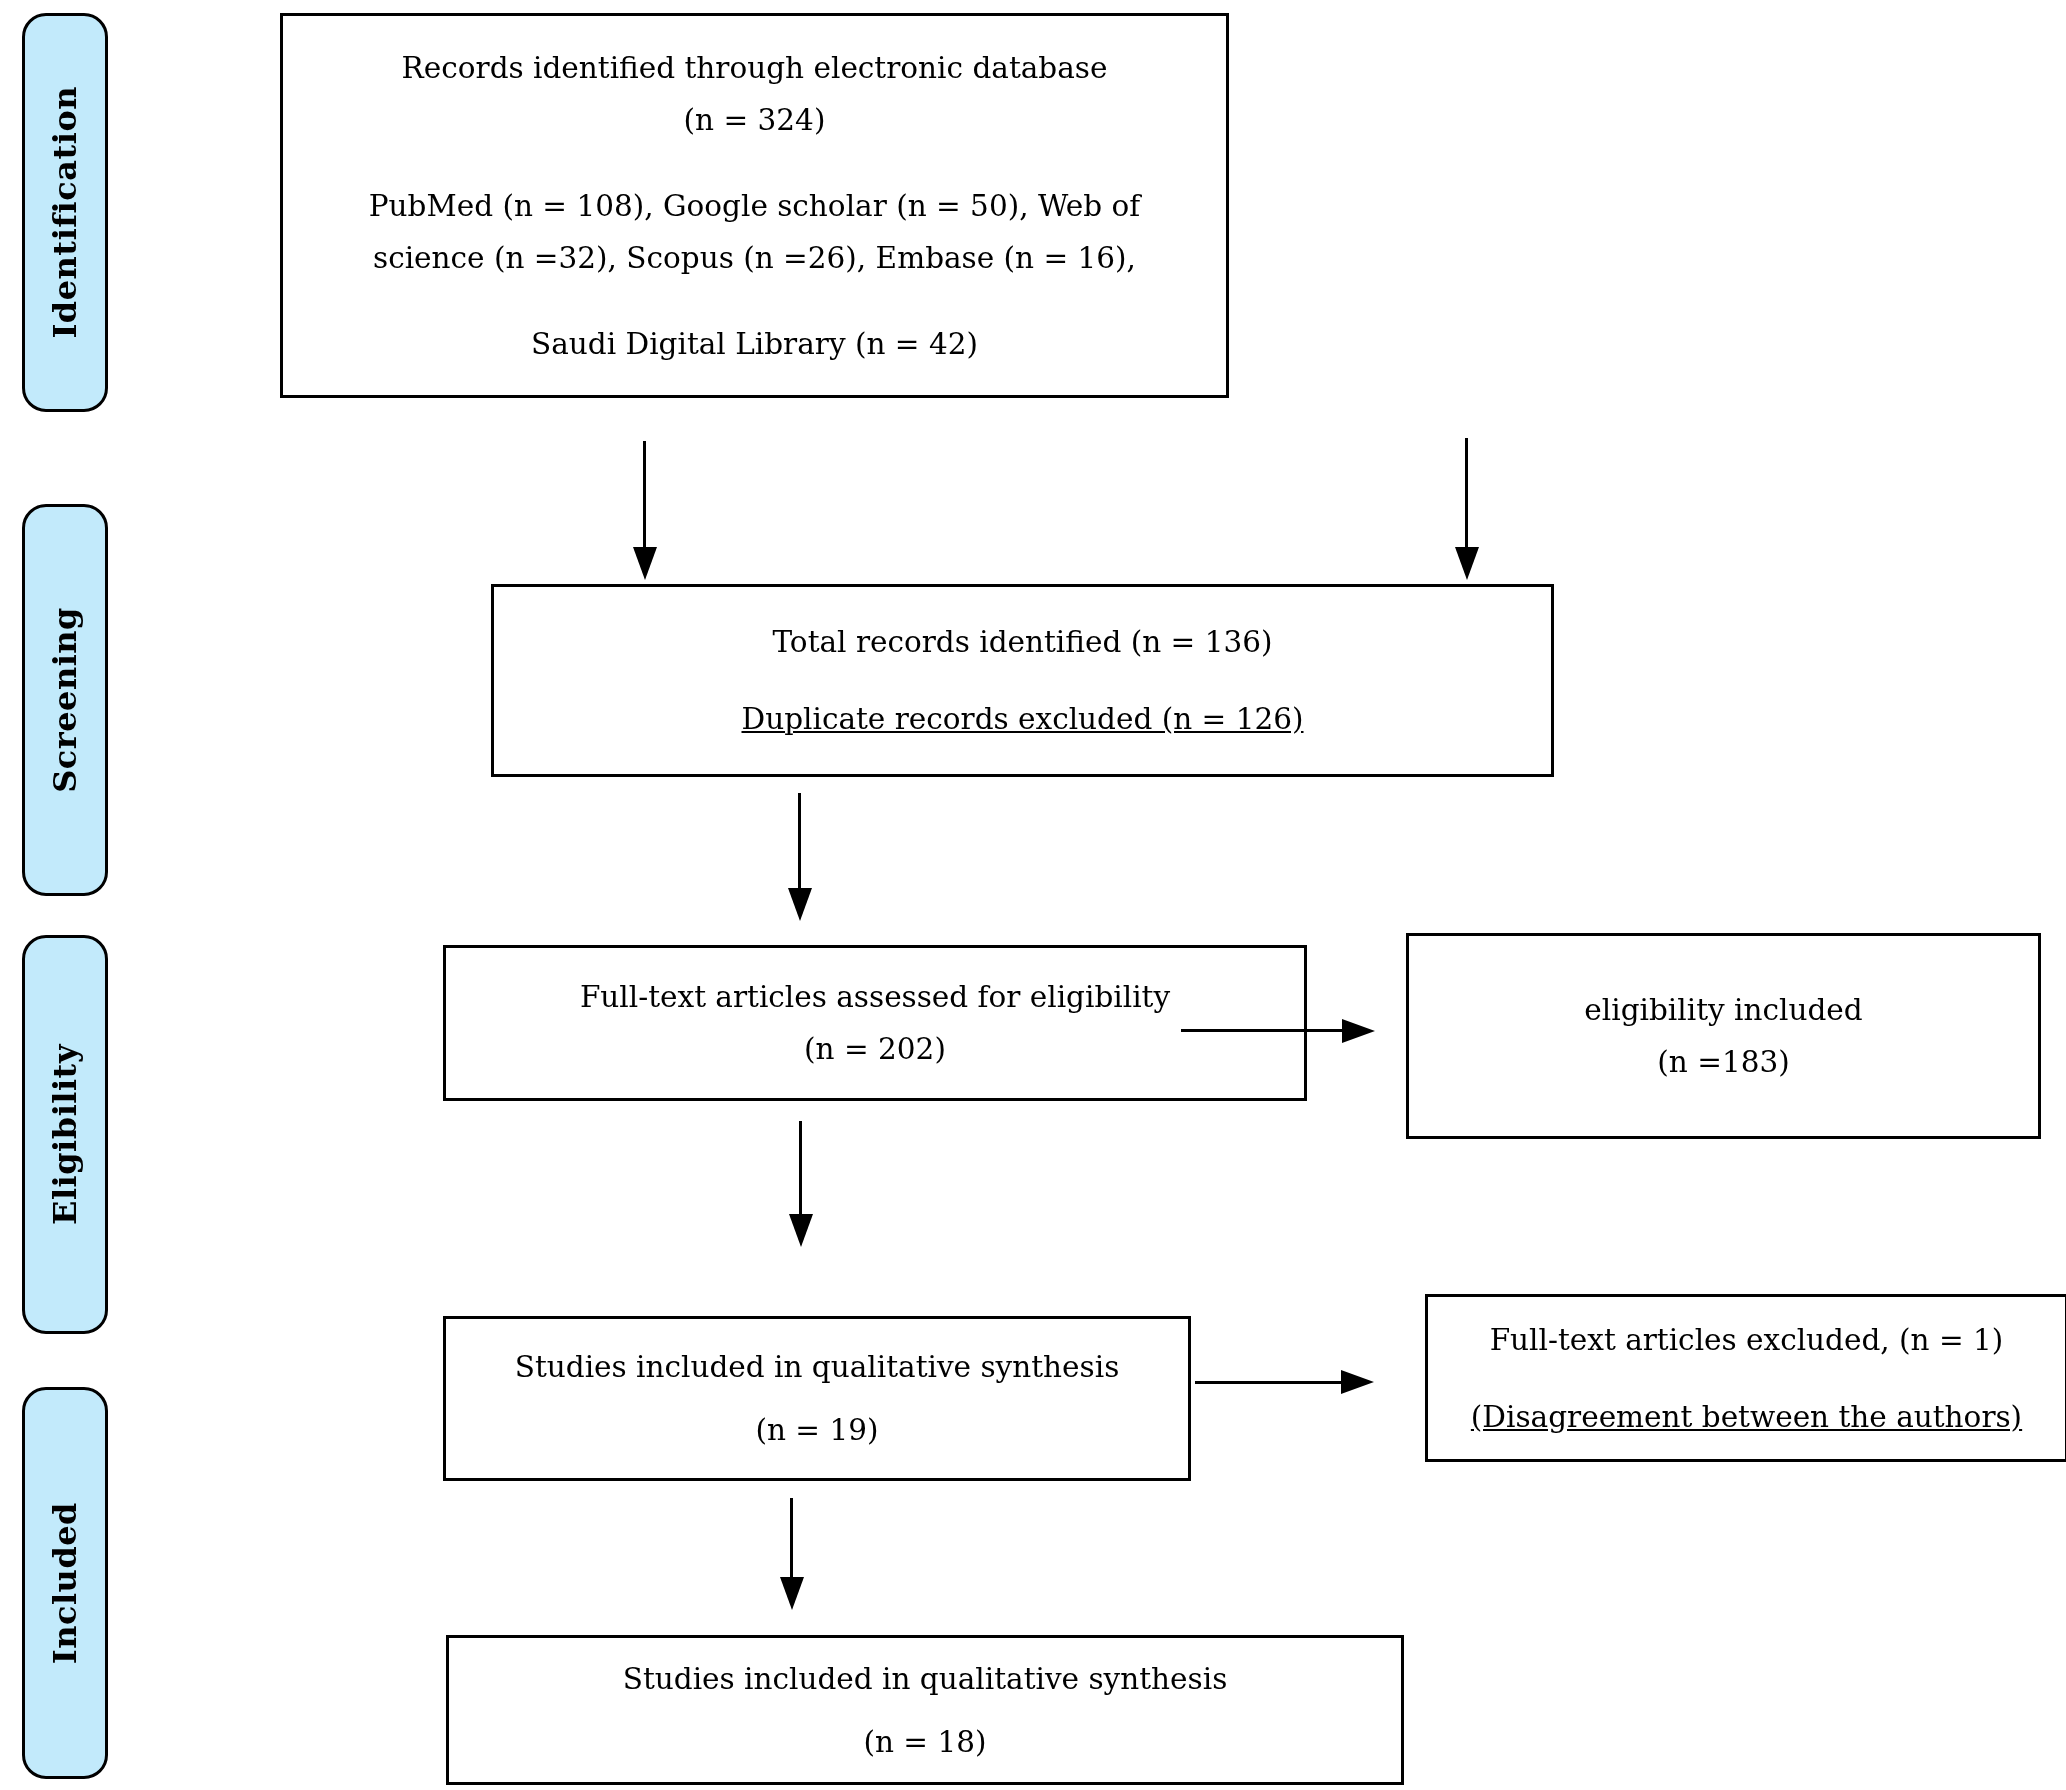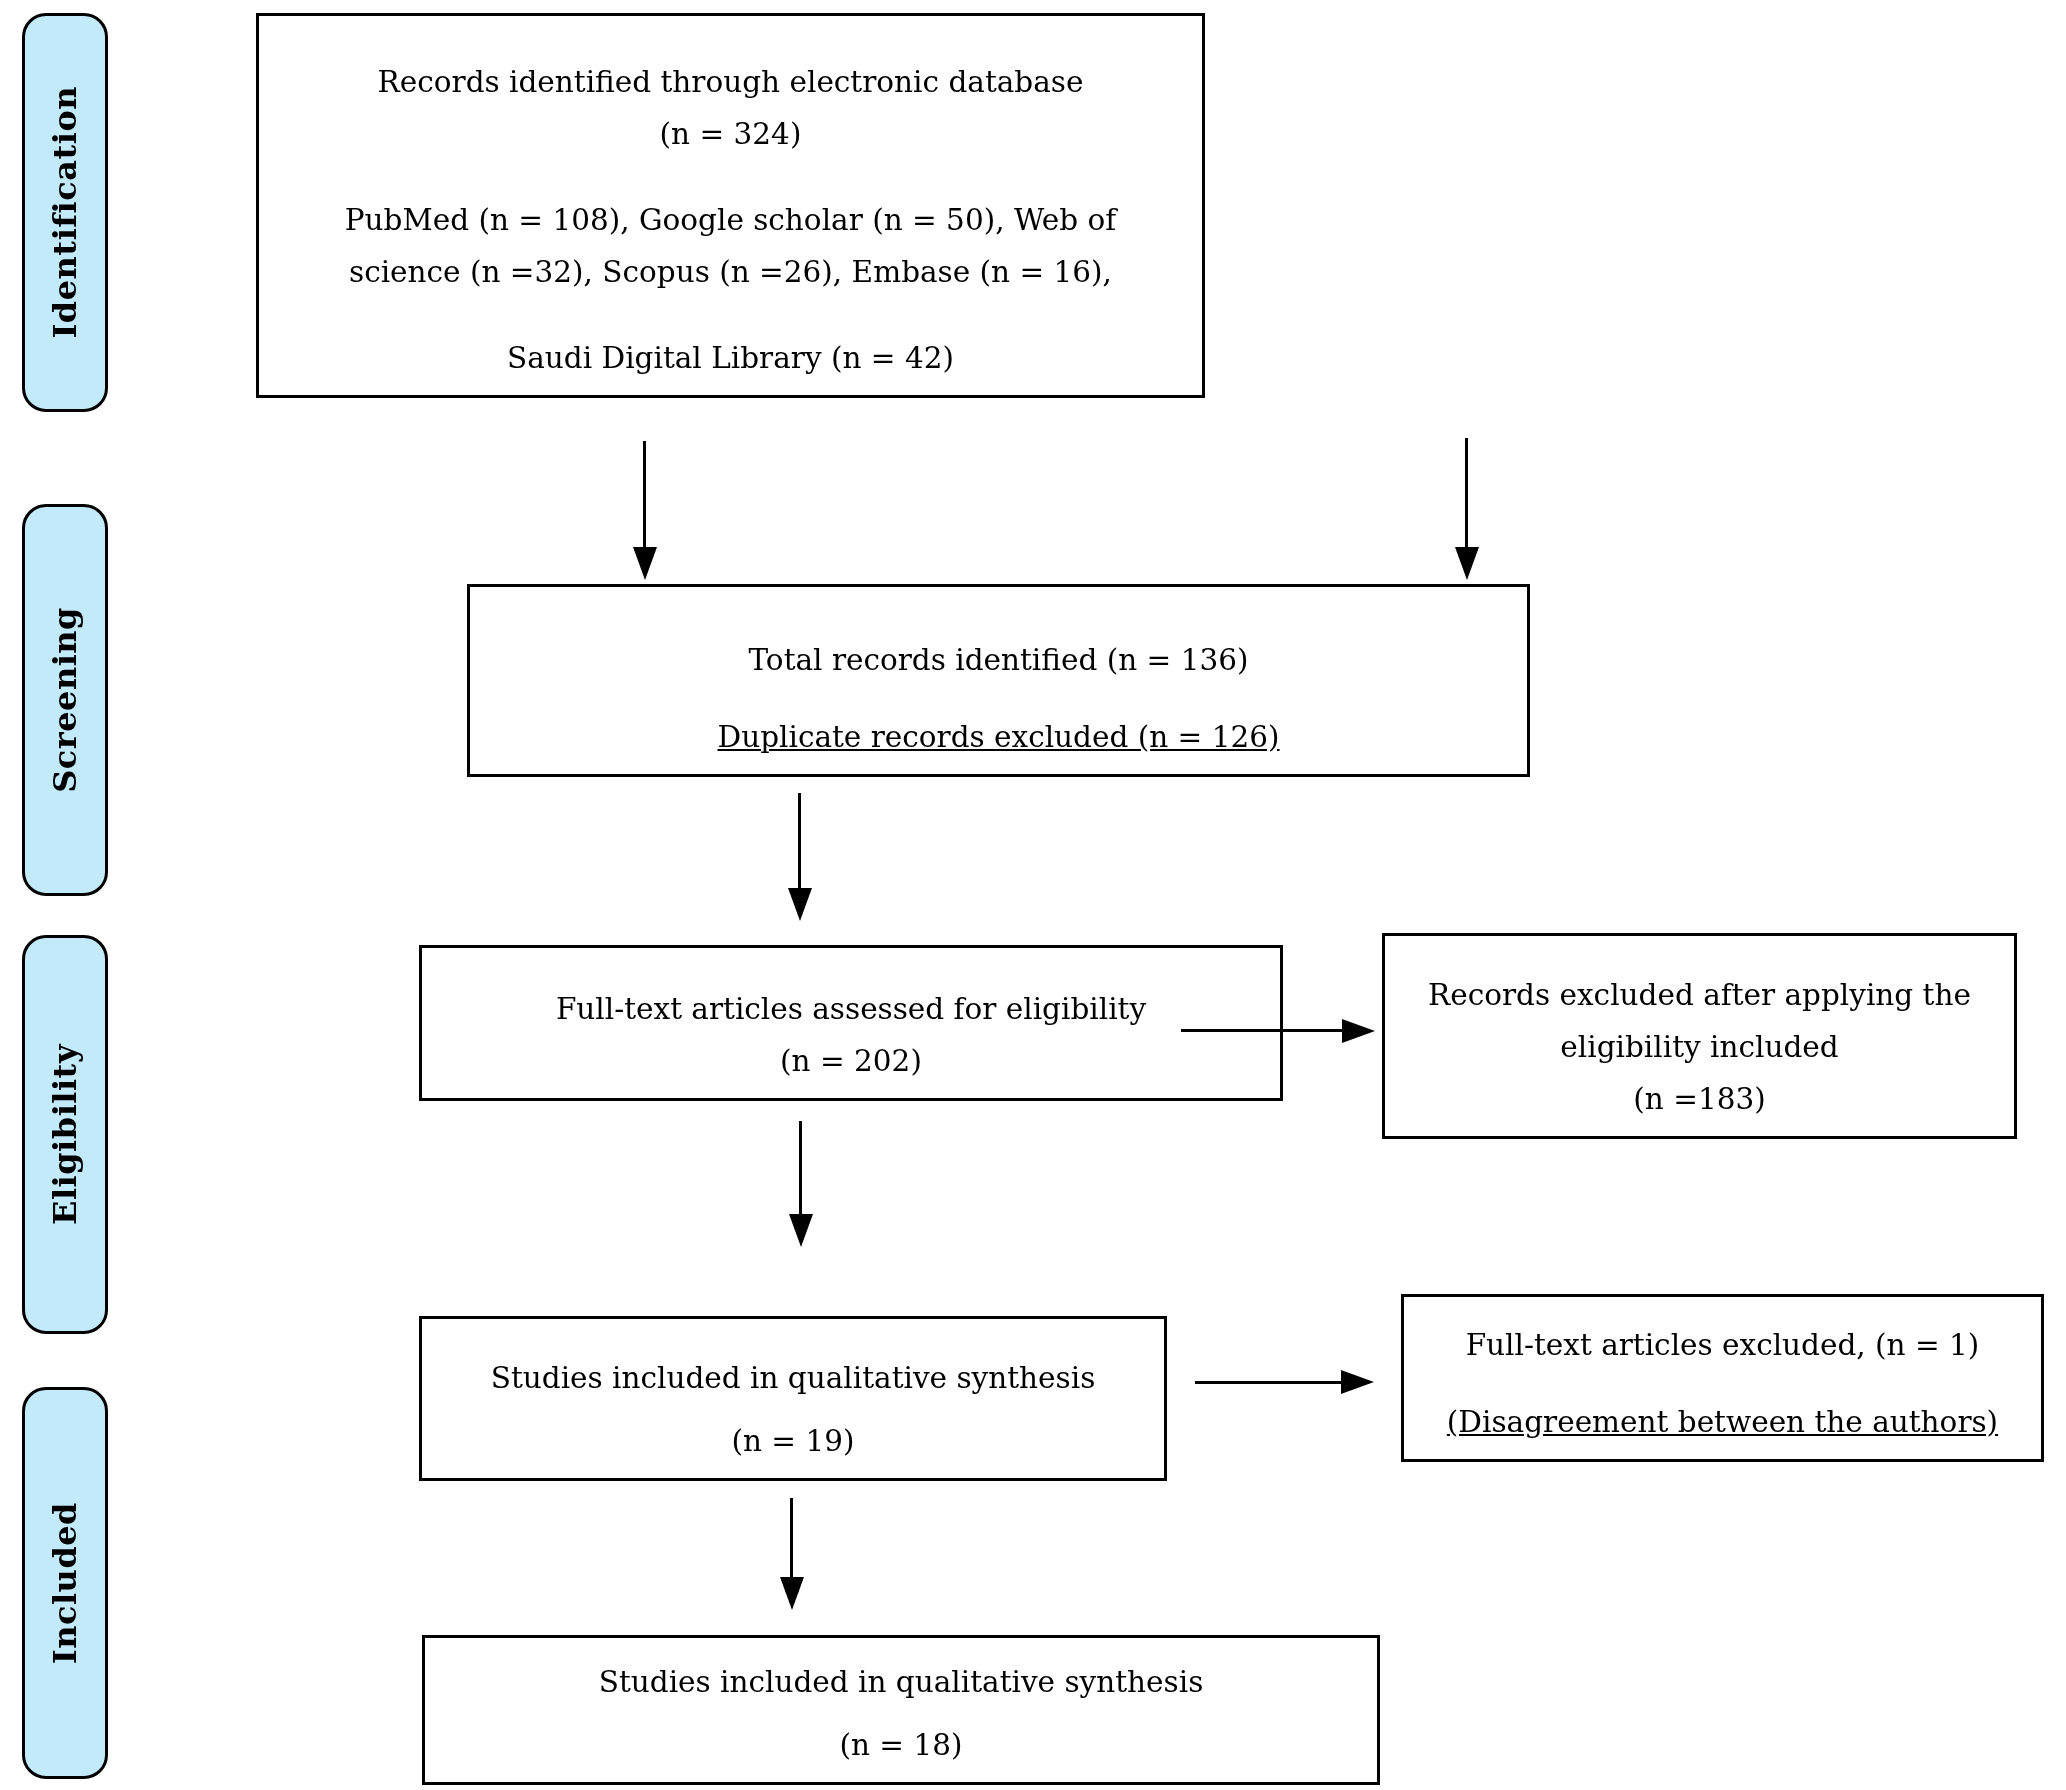--- a/index.html
+++ b/index.html
@@ -41,22 +41,23 @@
 
   
   .fbox {
     position: absolute;
     background: #ffffff;
     border: 3.3px solid #000000;
     box-sizing: border-box;
     display: flex;
     flex-direction: column;
     align-items: center;
-    justify-content: flex-end;
+    justify-content: center;
     padding: 11px 11px;
+    margin-left: 24px;
   }
   .bline {
     font-size: 29.5px;
     line-height: 52px;
     text-align: center;
     white-space: nowrap;
   }
   .gap-lg { margin-top: 34px; }
   .gap-md { margin-top: 25px; text-decoration: underline; }
   .gap-sm { margin-top: 11px; }
@@ -120,21 +121,20 @@
     <div class="bline">Total records identified (n = 136)</div>
     <div class="bline gap-md">Duplicate records excluded (n = 126)</div>
   </div>
 
   <div class="fbox" style="left:419px;top:945px;width:864px;height:156px">
     <div class="bline">Full-text articles assessed for eligibility</div>
     <div class="bline">(n = 202)</div>
   </div>
 
   <div class="fbox" style="left:1382px;top:933px;width:635px;height:206px">
-    <div class="bline">Records excluded after applying the</div>
     <div class="bline">eligibility included</div>
     <div class="bline">(n =183)</div>
   </div>
 
   <div class="fbox" style="left:419px;top:1316px;width:748px;height:165px">
     <div class="bline">Studies included in qualitative synthesis</div>
     <div class="bline gap-sm">(n = 19)</div>
   </div>
 
   <div class="fbox" style="left:1401px;top:1294px;width:643px;height:168px">

